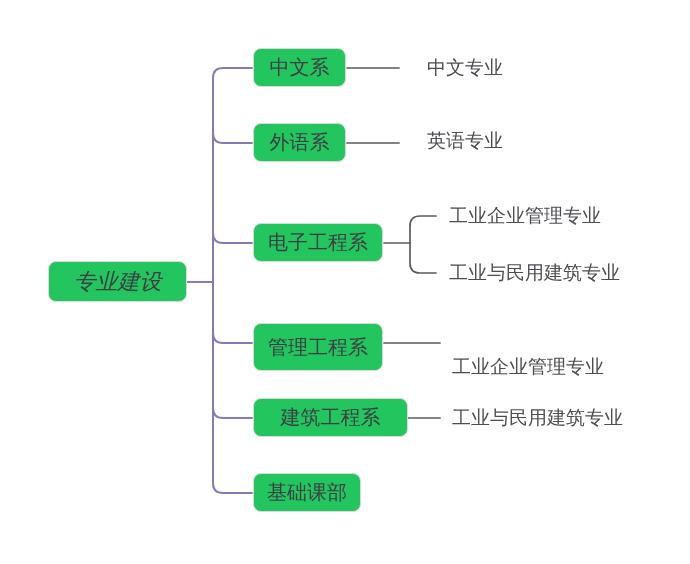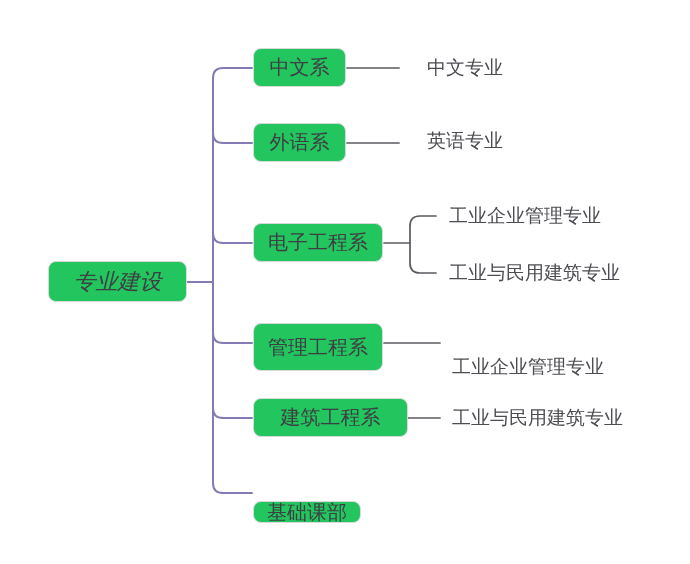--- a/index.html
+++ b/index.html
@@ -90,21 +90,21 @@
   <div class="node-box dept" style="left:253px; top:48px; width:93px; height:39px;">中文系</div>
 
   <div class="node-box dept" style="left:253px; top:123px; width:93px; height:39px;">外语系</div>
 
   <div class="node-box dept" style="left:253px; top:223px; width:130px; height:39px;">电子工程系</div>
 
   <div class="node-box dept" style="left:253px; top:323px; width:130px; height:48px;">管理工程系</div>
 
   <div class="node-box dept" style="left:253px; top:398px; width:155px; height:39px;">建筑工程系</div>
 
-  <div class="node-box dept" style="left:253px; top:501px; width:108px; height:22px;">基础课部</div>
+  <div class="node-box dept" style="left:253px; top:473px; width:108px; height:39px;">基础课部</div>
 
   <div class="leaf-label" style="left:427px; top:68px;">中文专业</div>
 
   <div class="leaf-label" style="left:427px; top:141px;">英语专业</div>
 
   <div class="leaf-label" style="left:449px; top:216px;">工业企业管理专业</div>
 
   <div class="leaf-label" style="left:449px; top:273px;">工业与民用建筑专业</div>
 
   <div class="leaf-label" style="left:452px; top:343px;margin-top:24px;">工业企业管理专业</div>

